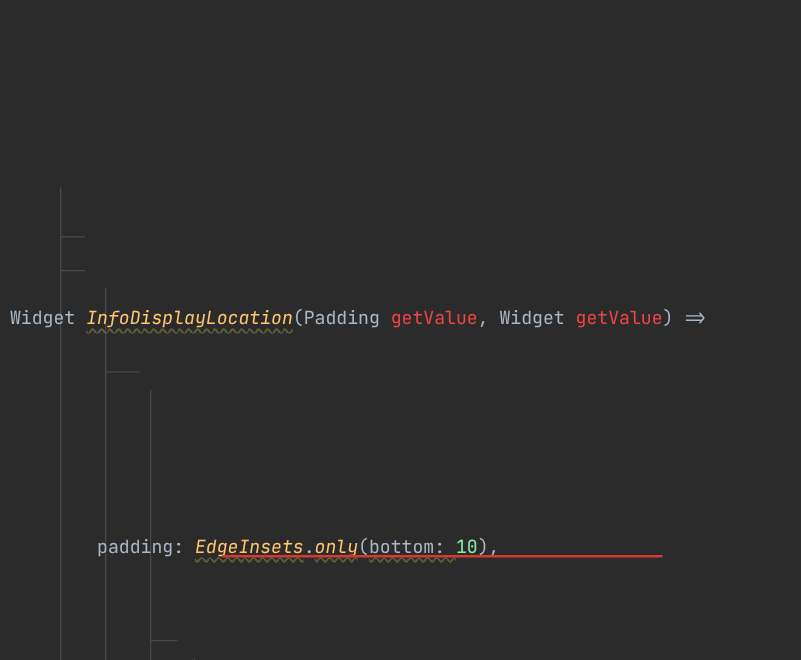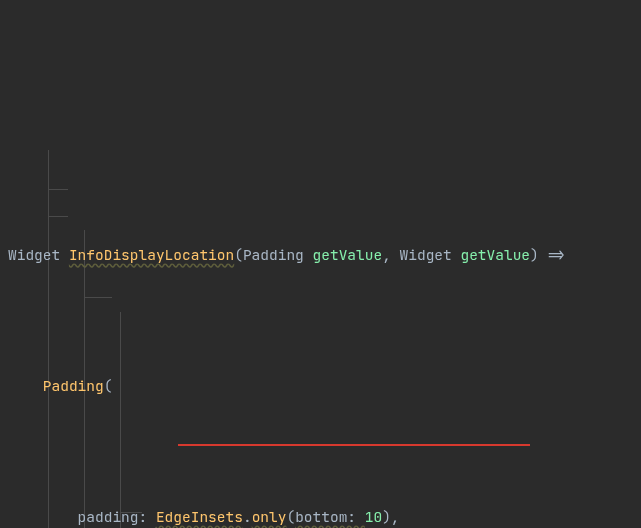--- a/index.html
+++ b/index.html
@@ -19,22 +19,22 @@
     color: #a9b7c6;
     white-space: pre;
   }
   .line {
     position: relative;
     height: 27px;
     padding-left: 8px;
   }               
   .type  { color: #a9b7c6; }               
   .func  { color: #ffc66d; }               
-  .funcU { color: #ffc66d; text-decoration: underline wavy #5e5e3b; text-underline-offset:3px;}
-  .param { color: #86efac; }               
+  .funcU { color: #ffc66d; text-decoration: underline wavy #5e5e3b; text-underline-offset:3px;font-style:italic;}
+  .param { color: #ef4444; }               
   .named { color: #a9b7c6; }               
   .namedU{ color: #a9b7c6; text-decoration: underline wavy #5e5e3b; text-underline-offset:3px;text-align:center;} 
   .num   { color: #86efac; }
   .punct { color: #a9b7c6; }
 
   
   .guides { position:absolute; z-index:1;}
   .v { position:absolute; width:0; border-left:1px solid #4a4a4a; }
   .h { position:absolute; height:0; border-top:1px solid #4a4a4a; }
 
@@ -63,21 +63,20 @@
     <div class="v" style="left:120px; top:200px; height:320px;"></div>
     <div class="h" style="left:120px; top:400px; width:22px;"></div>
     <div class="v" style="left:155px; top:415px; height:80px;"></div>
   </div>
 
   <div class="code">
   
   <div class="line"><span class="type">Widget</span> <span class="funcU">InfoDisplayLocation</span><span class="punct">(</span><span class="type">Padding</span> <span class="param">getValue</span><span class="punct">, </span><span class="type">Widget</span> <span class="param">getValue</span><span class="punct">) </span><span class="punct">=&gt;</span></div>
 
   
-  <div class="line">    <span class="func">Padding</span><span class="punct">(</span></div>
 
   
   <div class="line">        <span class="named">padding</span><span class="punct">: </span><span class="funcU">EdgeInsets</span><span class="punct">.</span><span class="funcU">only</span><span class="punct">(</span><span class="namedU">bottom: </span><span class="num">10</span><span class="punct">),</span></div>
 
   
   
 
   
   
 

